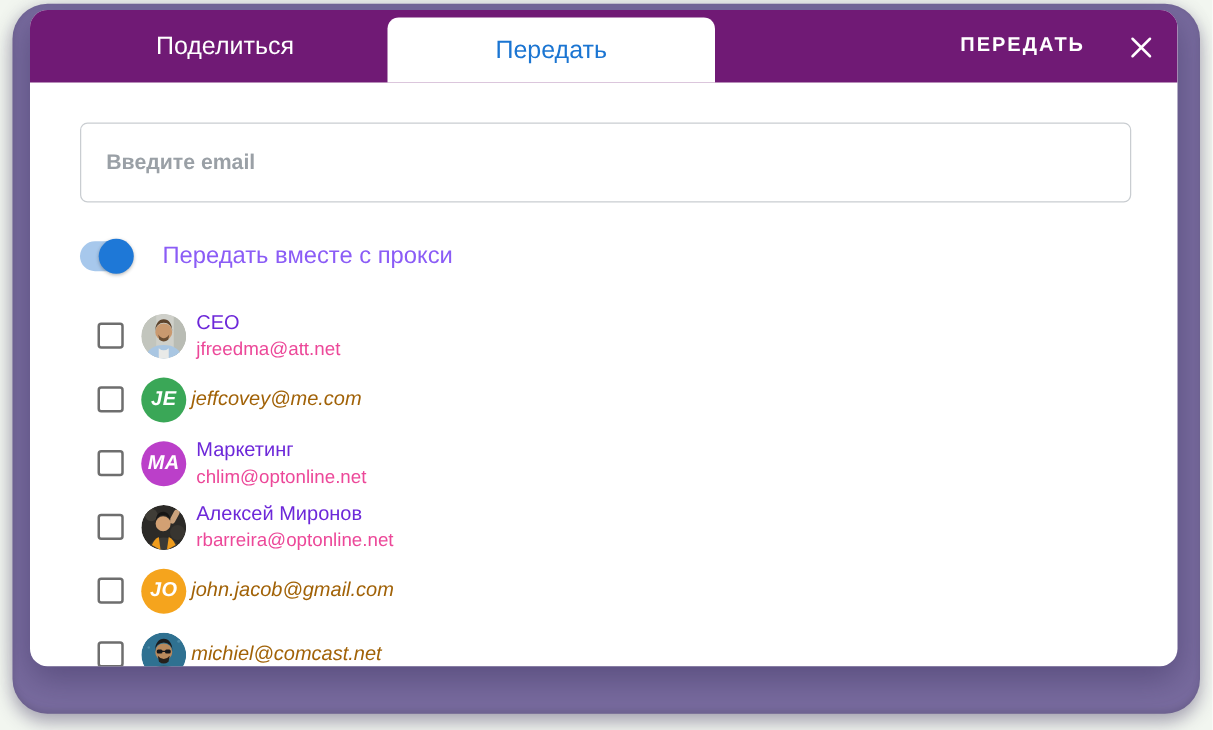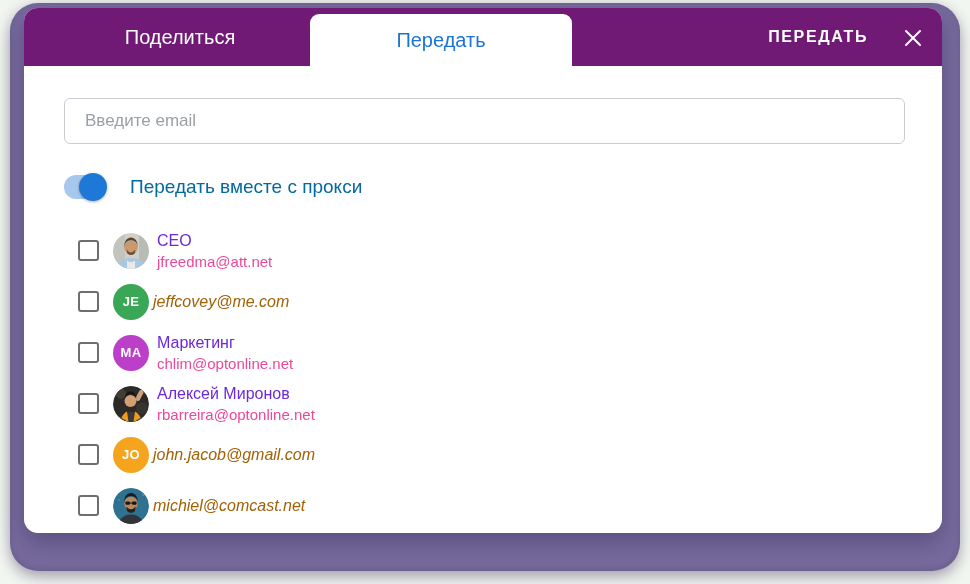--- a/index.html
+++ b/index.html
@@ -40,53 +40,53 @@
     color:#ffffff; font-size:16px; font-weight:600; letter-spacing:1.6px;
     cursor:pointer; background:none; border:none;
   }
   .close-btn {
     position:absolute; right:16px; top:17px; width:26px; height:26px;
     display:flex; align-items:center; justify-content:center; cursor:pointer;
     background:none; border:none;
   }
   .body { padding:32px 0 0 40px; }
   .email-input {
-    width:841px; height:46px;
+    width:841px; height:64px;
     border:1px solid #c9cdd1; border-radius:6px;
     font-size:17px; padding:0 20px; color:#000000;
     font-family:"Liberation Sans","DejaVu Sans",sans-serif;
-    outline:none; display:block;
+    outline:none; display:block;font-weight:bold;
   }
   .email-input::placeholder { color:#9aa0a6; }
   .toggle-row { margin-top:31px; display:flex; align-items:center; }
   .switch {
     position:relative; width:40px; height:24px; border-radius:12px;
     cursor:pointer; flex:0 0 auto;
   }
   .switch .thumb {
     position:absolute; right:-3px; top:-2px; width:28px; height:28px;
     border-radius:50%; box-shadow:0 1px 3px rgba(0,0,0,.3);
   }
-  .toggle-label { margin-left:26px; font-size:19px; color:#0369a1; }
+  .toggle-label { margin-left:26px; font-size:19px; color:#8b5cf6; }
   .contact-list { margin-top:26px; }
   .row {
     display:flex; align-items:center; height:51px; padding-left:14px;
     cursor:pointer;
   }
   .cb {
     width:21px; height:21px; border:2px solid #6e6e6e; border-radius:3px;
     background:#fff; flex:0 0 auto; cursor:pointer;
   }
   .avatar {
     width:36px; height:36px; border-radius:50%; margin-left:14px;
     flex:0 0 auto; display:flex; align-items:center; justify-content:center;
     overflow:hidden;
   }
   .avatar .init {
-    color:#ffffff; font-size:13px; font-weight:700; letter-spacing:.4px;
+    color:#ffffff; font-size:16px; font-weight:700; letter-spacing:.4px;font-style:italic;
   }
   .avatar svg { width:36px; height:36px; display:block; }
   .txt { margin-left:8px; line-height:21px; }
   .name-line { font-size:16px; color:#6d28d9; }
   .mail-line { font-size:15px; color:#ec4899; }
   .single-line { font-size:16px; color:#a16207; margin-left:4px;font-style:italic; }
 </style>
 </head>
 <body>
 

